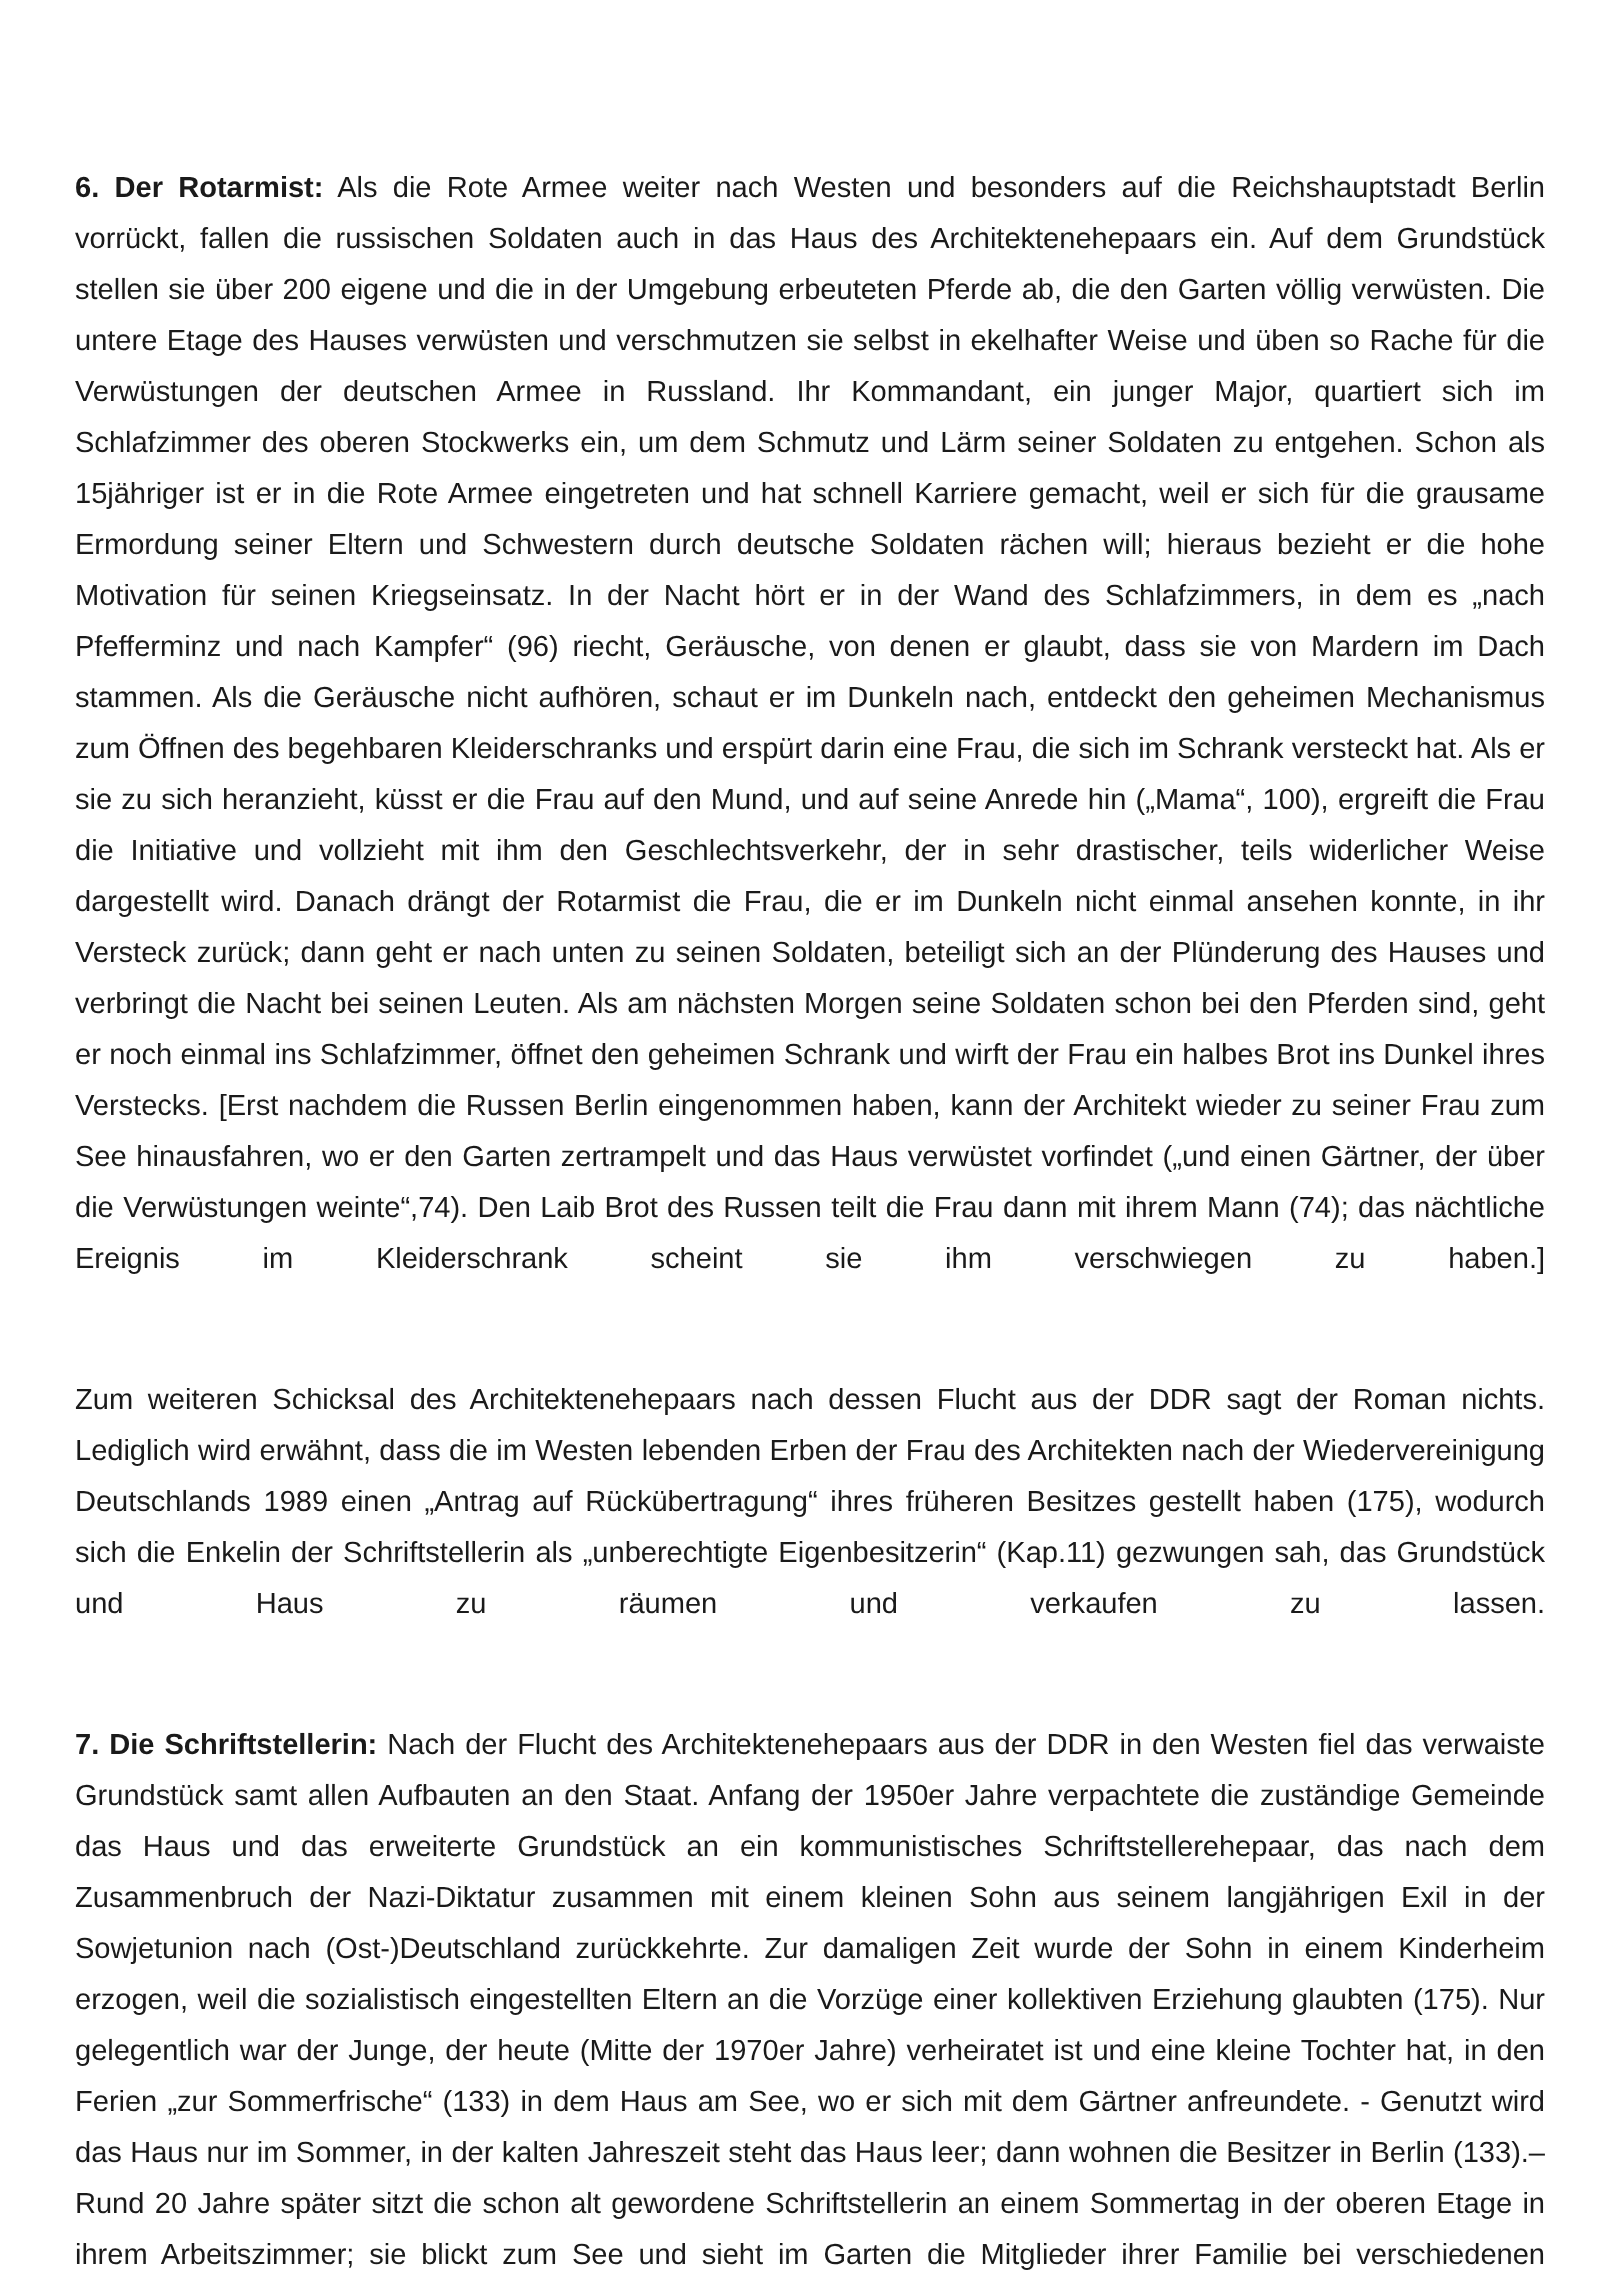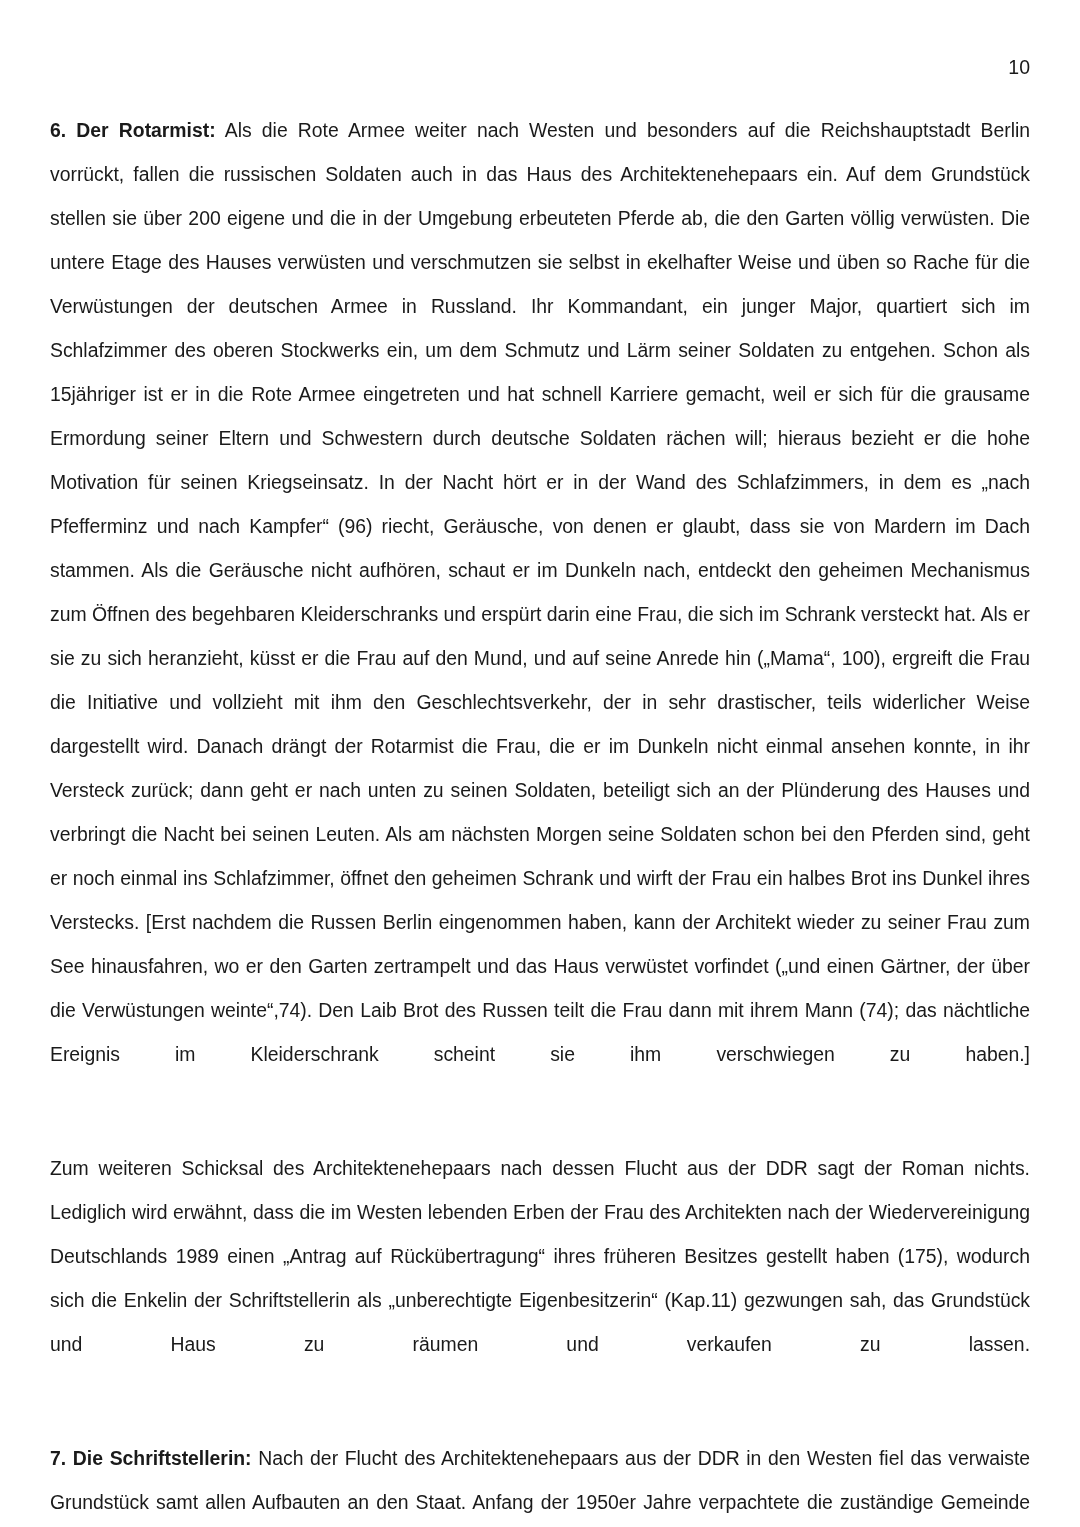--- a/index.html
+++ b/index.html
@@ -32,21 +32,21 @@
   .body-area {
     position: absolute;
     top: 108px;
     left: 50px;
     width: 980px;
   }
   p.para {
     margin: 0 0 26px 0;
     padding: 0;
     font-size: 19.4px;
-    line-height: 44px;
+    line-height: 34px;
     text-align: justify;
     text-justify: inter-word;
     hyphens: none;
     -webkit-hyphens: none;
     color: #1a1a1a;
     letter-spacing: -0.02px;
     word-spacing: 0px;
   }
   p.para:last-child { margin-bottom: 0; }
   .lead {
@@ -57,21 +57,20 @@
     content: "";
     display: inline-block;
     width: 100%;
   }
 </style>
 </head>
 <body>
 
 <div class="page">
 
-  <div class="page-number">10</div>
 
   <div class="body-area">
 
     <p class="para"><span class="lead">6. Der Rotarmist:</span><span> Als die Rote Armee weiter nach Westen und besonders auf die Reichshauptstadt Berlin vorrückt, fallen die russischen Soldaten auch in das Haus des Architektenehepaars ein. Auf dem Grundstück stellen sie über 200 eigene und die in der Umgebung erbeuteten Pferde ab, die den Garten völlig verwüsten. Die untere Etage des Hauses verwüsten und verschmutzen sie selbst in ekelhafter Weise und üben so Rache für die Verwüstungen der deutschen Armee in Russland. Ihr Kommandant, ein junger Major, quartiert sich im Schlafzimmer des oberen Stockwerks ein, um dem Schmutz und Lärm seiner Soldaten zu entgehen. Schon als 15jähriger ist er in die Rote Armee eingetreten und hat schnell Karriere gemacht, weil er sich für die grausame Ermordung seiner Eltern und Schwestern durch deutsche Soldaten rächen will; hieraus bezieht er die hohe Motivation für seinen Kriegseinsatz. In der Nacht hört er in der Wand des Schlafzimmers, in dem es „nach Pfefferminz und nach Kampfer“ (96) riecht, Geräusche, von denen er glaubt, dass sie von Mardern im Dach stammen. Als die Geräusche nicht aufhören, schaut er im Dunkeln nach, entdeckt den geheimen Mechanismus zum Öffnen des begehbaren Kleiderschranks und erspürt darin eine Frau, die sich im Schrank versteckt hat. Als er sie zu sich heranzieht, küsst er die Frau auf den Mund, und auf seine Anrede hin („Mama“, 100), ergreift die Frau die Initiative und vollzieht mit ihm den Geschlechtsverkehr, der in sehr drastischer, teils widerlicher Weise dargestellt wird. Danach drängt der Rotarmist die Frau, die er im Dunkeln nicht einmal ansehen konnte, in ihr Versteck zurück; dann geht er nach unten zu seinen Soldaten, beteiligt sich an der Plünderung des Hauses und verbringt die Nacht bei seinen Leuten. Als am nächsten Morgen seine Soldaten schon bei den Pferden sind, geht er noch einmal ins Schlafzimmer, öffnet den geheimen Schrank und wirft der Frau ein halbes Brot ins Dunkel ihres Verstecks. [Erst nachdem die Russen Berlin eingenommen haben, kann der Architekt wieder zu seiner Frau zum See hinausfahren, wo er den Garten zertrampelt und das Haus verwüstet vorfindet („und einen Gärtner, der über die Verwüstungen weinte“,74). Den Laib Brot des Russen teilt die Frau dann mit ihrem Mann (74); das nächtliche Ereignis im Kleiderschrank scheint sie ihm verschwiegen zu haben.]</span></p>
 
     <p class="para"><span>Zum weiteren Schicksal des Architektenehepaars nach dessen Flucht aus der DDR sagt der Roman nichts. Lediglich wird erwähnt, dass die im Westen lebenden Erben der Frau des Architekten nach der Wiedervereinigung Deutschlands 1989 einen „Antrag auf Rückübertragung“ ihres früheren Besitzes gestellt haben (175), wodurch sich die Enkelin der Schriftstellerin als „unberechtigte Eigenbesitzerin“ (Kap.11) gezwungen sah, das Grundstück und Haus zu räumen und verkaufen zu lassen.</span></p>
 
     <p class="para"><span class="lead">7. Die Schriftstellerin:</span><span> Nach der Flucht des Architektenehepaars aus der DDR in den Westen fiel das verwaiste Grundstück samt allen Aufbauten an den Staat. Anfang der 1950er Jahre verpachtete die zuständige Gemeinde das Haus und das erweiterte Grundstück an ein kommunistisches Schriftstellerehepaar, das nach dem Zusammenbruch der Nazi-Diktatur zusammen mit einem kleinen Sohn aus seinem langjährigen Exil in der Sowjetunion nach (Ost-)Deutschland zurückkehrte. Zur damaligen Zeit wurde der Sohn in einem Kinderheim erzogen, weil die sozialistisch eingestellten Eltern an die Vorzüge einer kollektiven Erziehung glaubten (175). Nur gelegentlich war der Junge, der heute (Mitte der 1970er Jahre) verheiratet ist und eine kleine Tochter hat, in den Ferien „zur Sommerfrische“ (133) in dem Haus am See, wo er sich mit dem Gärtner anfreundete.  - Genutzt wird das Haus nur im Sommer, in der kalten Jahreszeit steht das Haus leer; dann wohnen die Besitzer in Berlin (133).– Rund 20 Jahre später sitzt die schon alt gewordene Schriftstellerin an einem Sommertag in der oberen Etage in ihrem Arbeitszimmer; sie blickt zum See und sieht im Garten die Mitglieder ihrer Familie bei verschiedenen Beschäftigungen [Ehemann, Sohn mit Frau, deren Schwiegermutter („Die Besucherin“), die junge Enkelin mit einem Nachbarsjungen („Der Kinderfreund“); in der Nähe Gärtner und Köchin]. Sie versucht an ihrem zentralen literarischen Thema der Heimkehr weiterzuarbeiten; „Ich kehre heim“ ist das Leitmotiv ihrer Gedanken und literarischen Arbeit. Im Moment dominiert bei ihr allerdings der Ärger über den aktuellen</span></p>
 
   </div>

